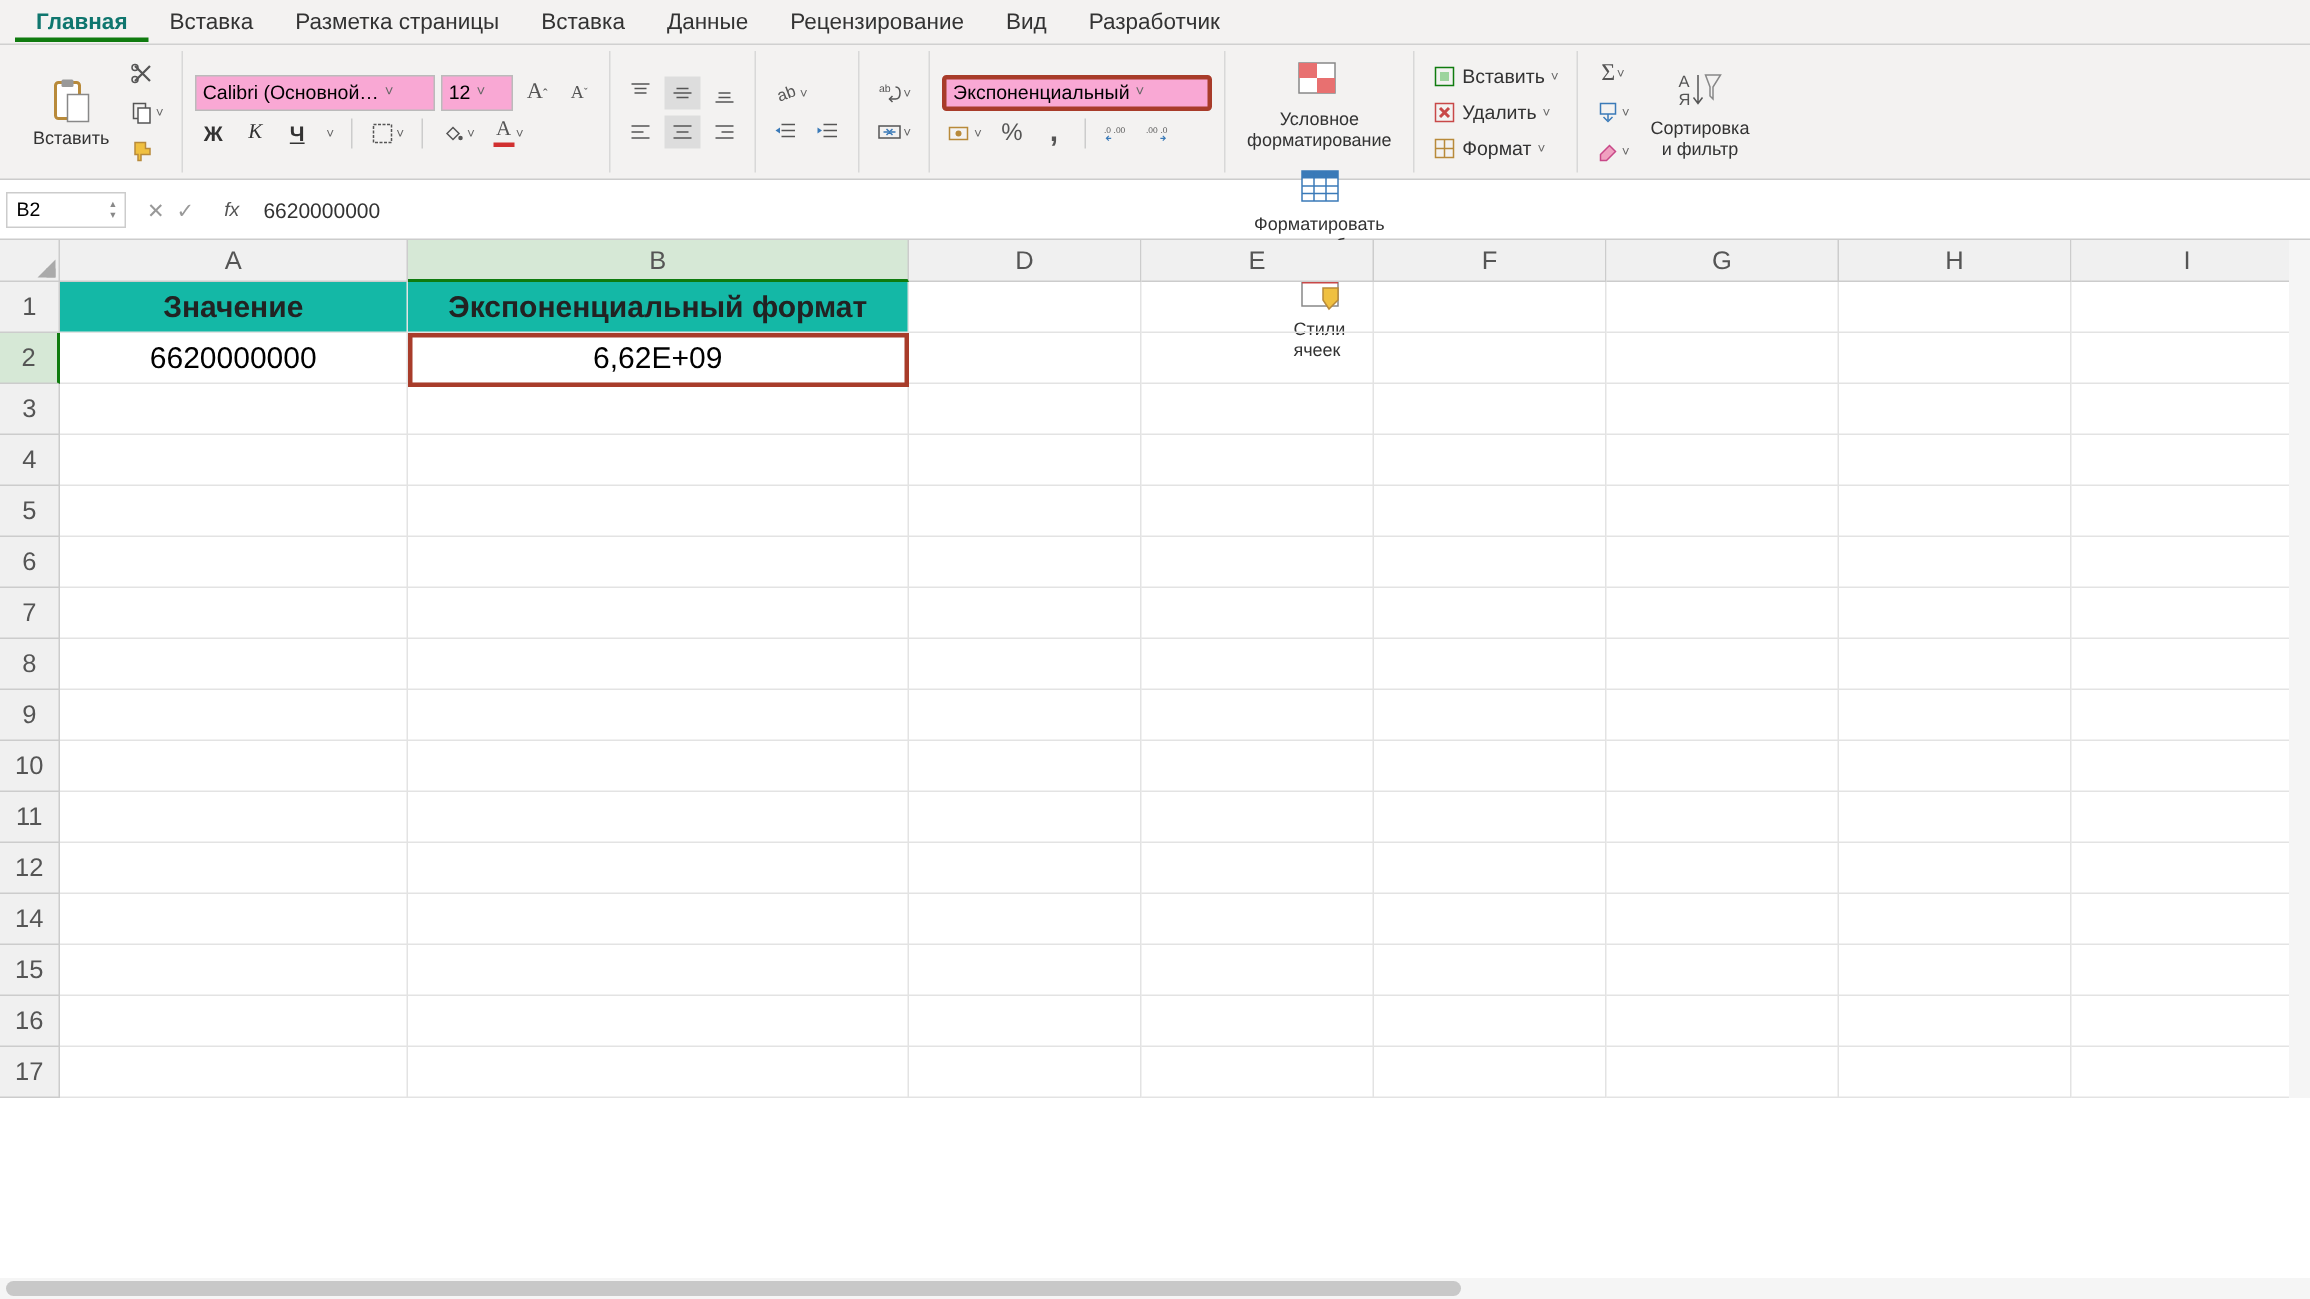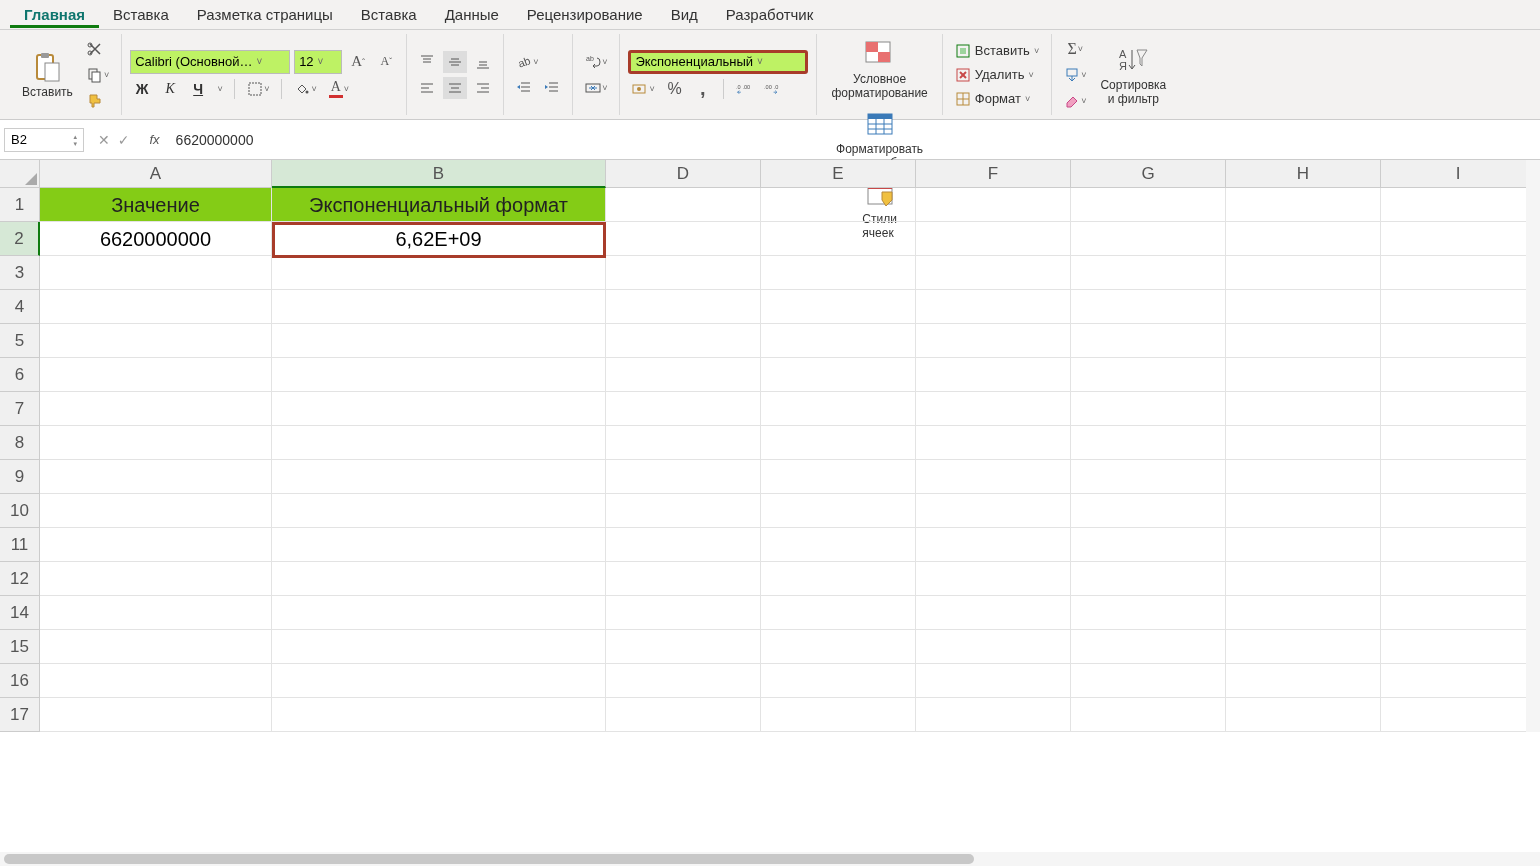--- a/index.html
+++ b/index.html
@@ -14,21 +14,21 @@
 .ribbon { display: flex; background: #f3f2f1; height: 90px; border-bottom: 1px solid #ccc; padding: 4px 8px; gap: 0; }
 .group { display: flex; flex-direction: column; padding: 2px 8px; border-right: 1px solid #d8d8d8; }
 .group:last-child { border-right: none; }
 .group-rows { display: flex; flex-direction: column; gap: 4px; flex: 1; justify-content: center; }
 .group-row { display: flex; gap: 4px; align-items: center; }
 .btn-big { display: flex; flex-direction: column; align-items: center; justify-content: center; padding: 2px 6px; cursor: pointer; font-size: 12px; color: #333; gap: 2px; }
 .btn-big svg { width: 32px; height: 32px; }
 .btn-sm { display: flex; align-items: center; justify-content: center; width: 24px; height: 22px; cursor: pointer; color: #555; }
 .btn-sm svg { width: 16px; height: 16px; }
 .btn-sm.wider { width: auto; padding: 0 4px; gap: 1px; }
-.dd { display: flex; align-items: center; border: 1px solid #bbb; background: #bef264; height: 24px; font-size: 13px; padding: 0 4px; cursor: pointer; }
+.dd { display: flex; align-items: center; border: 1px solid #bbb; background: #f9a8d4; height: 24px; font-size: 13px; padding: 0 4px; cursor: pointer; }
 .dd .chev { margin-left: 4px; font-size: 10px; color: #666; }
 .font-box { width: 160px; }
 .size-box { width: 48px; }
 .fmt-box { width: 180px; border: 3px solid #a83c2a; border-radius: 3px; }
 .txt-btn { font-weight: bold; font-size: 14px; width: 24px; text-align: center; cursor: pointer; color: #333; }
 .italic { font-style: italic; font-family: serif; font-weight: normal;}
 .under { text-decoration: underline; }
 .label-btn { display: flex; align-items: center; gap: 4px; font-size: 13px; color: #333; cursor: pointer; padding: 2px 4px; }
 .label-btn svg { width: 16px; height: 16px; }
 
@@ -48,21 +48,21 @@
 .corner::after { content:""; position:absolute; right:2px; bottom:2px; border:6px solid transparent; border-right-color:#aaa; border-bottom-color:#aaa; }
 .colhead { background: #f0f0f0; border-right: 1px solid #ccc; border-bottom: 1px solid #ccc; text-align: center; font-size: 17px; color: #555; line-height: 28px; cursor: pointer; }
 .colA { width: 232px; } .colB { width: 334px; } .colN { width: 155px; }
 .colhead.sel { background:#d6e8d6; border-bottom:2px solid #0f7b0f;}
 .rows { }
 .row { display: flex; height: 34px; }
 .rowhead { width: 40px; background: #f0f0f0; border-right: 1px solid #ccc; border-bottom: 1px solid #ccc; text-align: center; font-size: 17px; color: #555; line-height: 34px; cursor: pointer; }
 .rowhead.sel { background:#d6e8d6; border-right:2px solid #0f7b0f;}
 .cell { border-right: 1px solid #e3e3e3; border-bottom: 1px solid #e3e3e3; font-size: 20px; text-align: center; line-height: 34px; cursor: cell; overflow:hidden; white-space:nowrap;}
 .cell.colA { width: 232px; } .cell.colB { width: 334px; } .cell.colN { width: 155px; }
-.cell.hdr { background: #84cc16; font-weight: normal; color: #222; }
+.cell.hdr { background: #14b8a6; font-weight: bold; color: #222; }
 .selcell { position: absolute; border: 3px solid #a83c2a; pointer-events: none; }
 .vscrollgutter{position:absolute; right:0; top:0; bottom:0; width:14px; background:#f5f5f5;}
 .hscroll{position:absolute; left:0; right:0; bottom:0; height:14px; background:#f5f5f5;}
 .hscroll-thumb{position:absolute; left:4px; top:2px; height:10px; width:63%; background:#c8c8c8; border-radius:5px;}
 </style>
 </head>
 <body>
 
 <div class="tabs">
   <div class="tab active">Главная</div>

